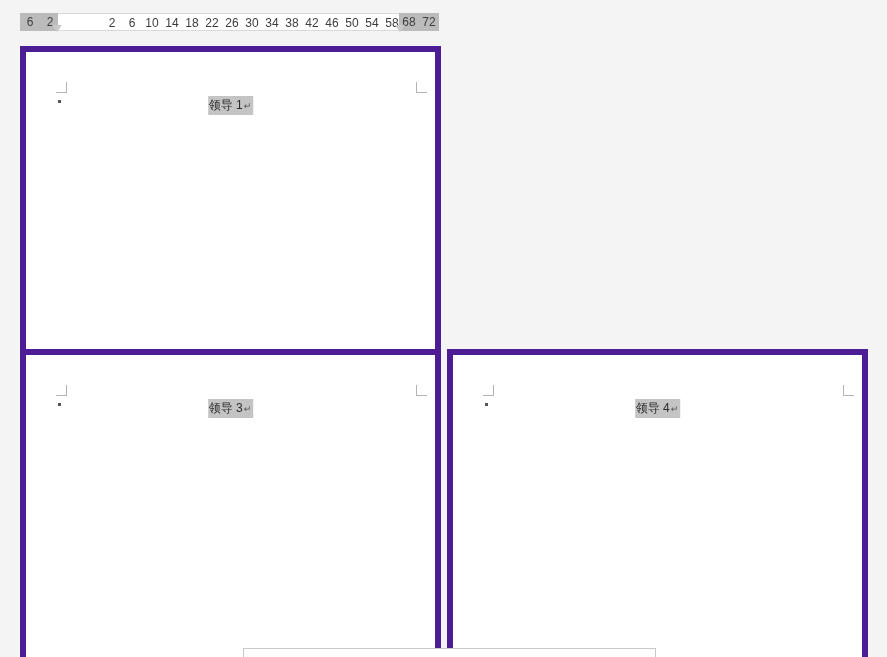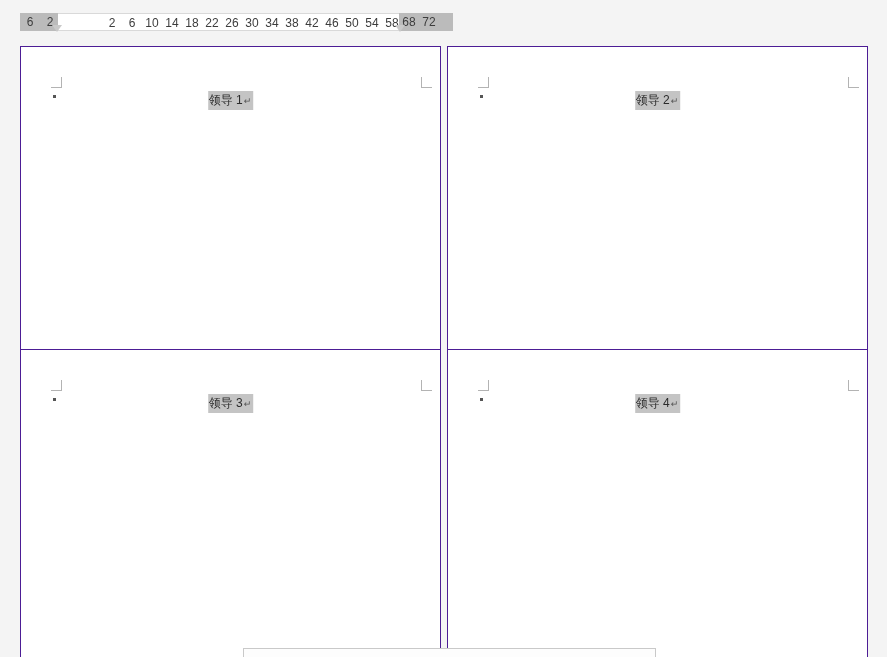--- a/index.html
+++ b/index.html
@@ -105,21 +105,21 @@
     width: 100%;
     bottom: 0;
     background: #f4f4f4;
   }
 
   .page {
     position: absolute;
     width: 421px;
     height: 384px;
     background: #ffffff;
-    border: 1px solid #4c1d95;
+    border: 6px solid #4c1d95;
     box-sizing: border-box;
   }
   .p1 { left: 20px;  top: 4px; }
   .p2 { left: 447px; top: 4px; }
   .p3 { left: 20px;  top: 307px; padding-left: 41px; }
   .p4 { left: 447px; top: 307px; text-align: center; }
 
   .crop {
     position: absolute;
     width: 10px;
@@ -174,51 +174,41 @@
 
 <div class="topbar"></div>
 
 <div class="ruler">
   <div class="ruler-seg" style="left:20px; width:38px;">
     <span>6</span><span>2</span>
   </div>
   <div class="ruler-white" style="left:58px; width:341px;">
     <span>2</span><span>6</span><span>10</span><span>14</span><span>18</span><span>22</span><span>26</span><span>30</span><span>34</span><span>38</span><span>42</span><span>46</span><span>50</span><span>54</span><span>58</span><span>62</span>
   </div>
-  <div class="ruler-seg" style="left:399px; width:54px;">
+  <div class="ruler-seg" style="left:399px; width:40px;">
     <span>68</span><span>72</span>
   </div>
   <div class="indent-top" style="left:52px;"></div>
   <div class="indent-bottom" style="left:52px;"></div>
   <div class="indent-top" style="left:395px;"></div>
 </div>
 
 <div class="workspace">
 
   <div class="page p1">
     <div class="crop tl"></div>
     <div class="crop tr"></div>
     <div class="crop bl"></div>
     <div class="crop br"></div>
     <div class="dot"></div>
     <div class="heading">
       <span>领导 1</span><span class="pm">↵</span>
     </div>
   </div>
 
-  <div class="page p2">
-    <div class="crop tl"></div>
-    <div class="crop tr"></div>
-    <div class="crop bl"></div>
-    <div class="crop br"></div>
-    <div class="dot"></div>
-    <div class="heading">
-      <span>领导 2</span><span class="pm">↵</span>
-    </div>
-  </div>
 
   <div class="page p3">
     <div class="crop tl"></div>
     <div class="crop tr"></div>
     <div class="crop bl"></div>
     <div class="crop br"></div>
     <div class="dot"></div>
     <div class="heading">
       <span>领导 3</span><span class="pm">↵</span>
     </div>

